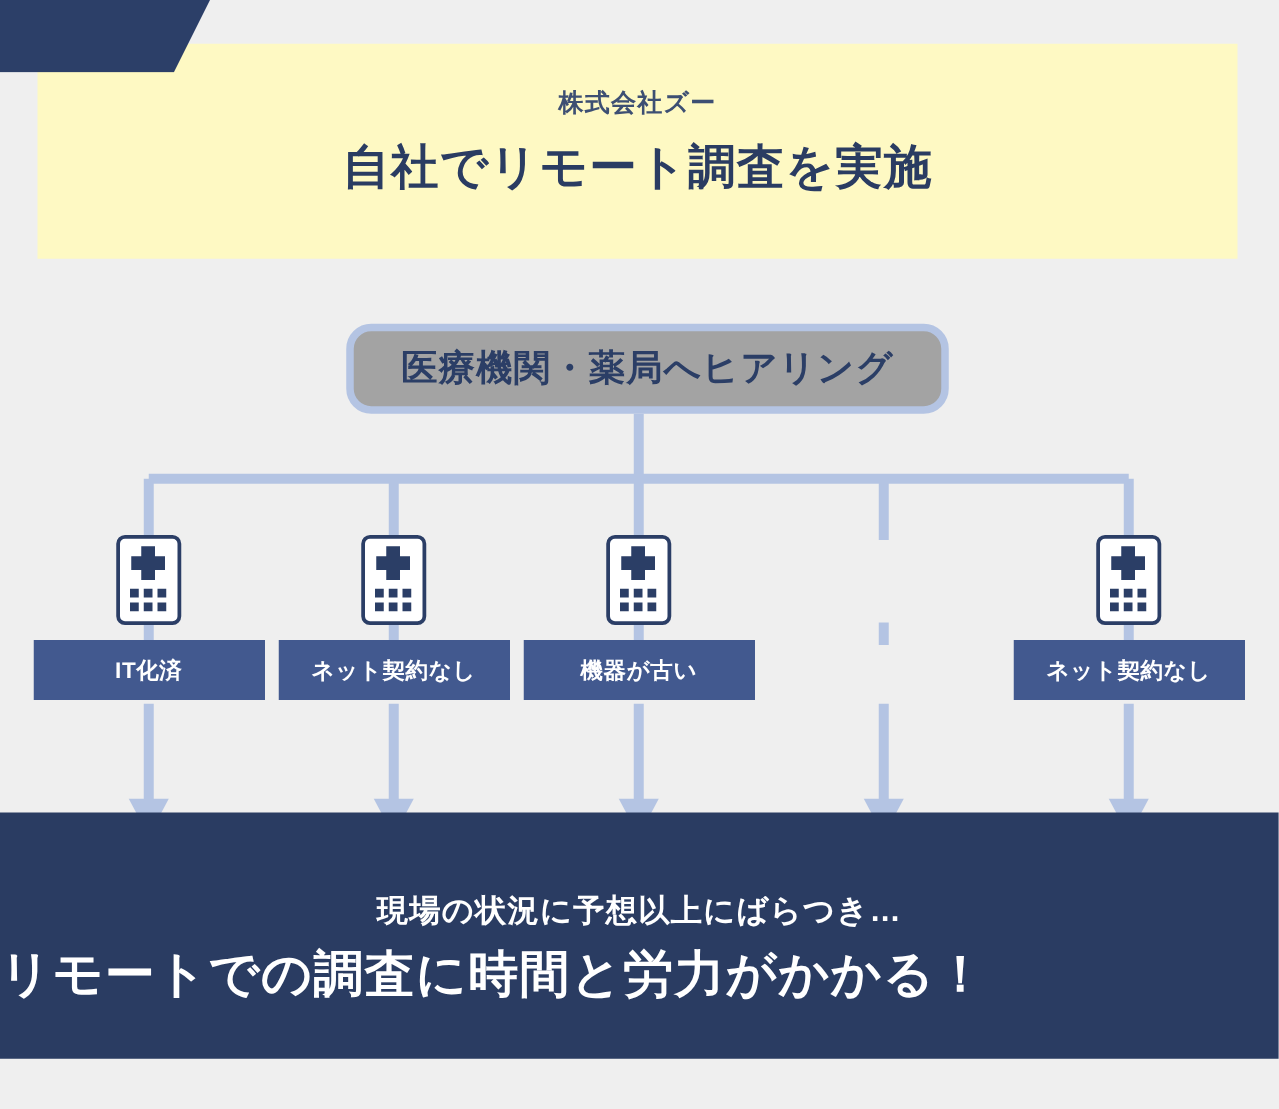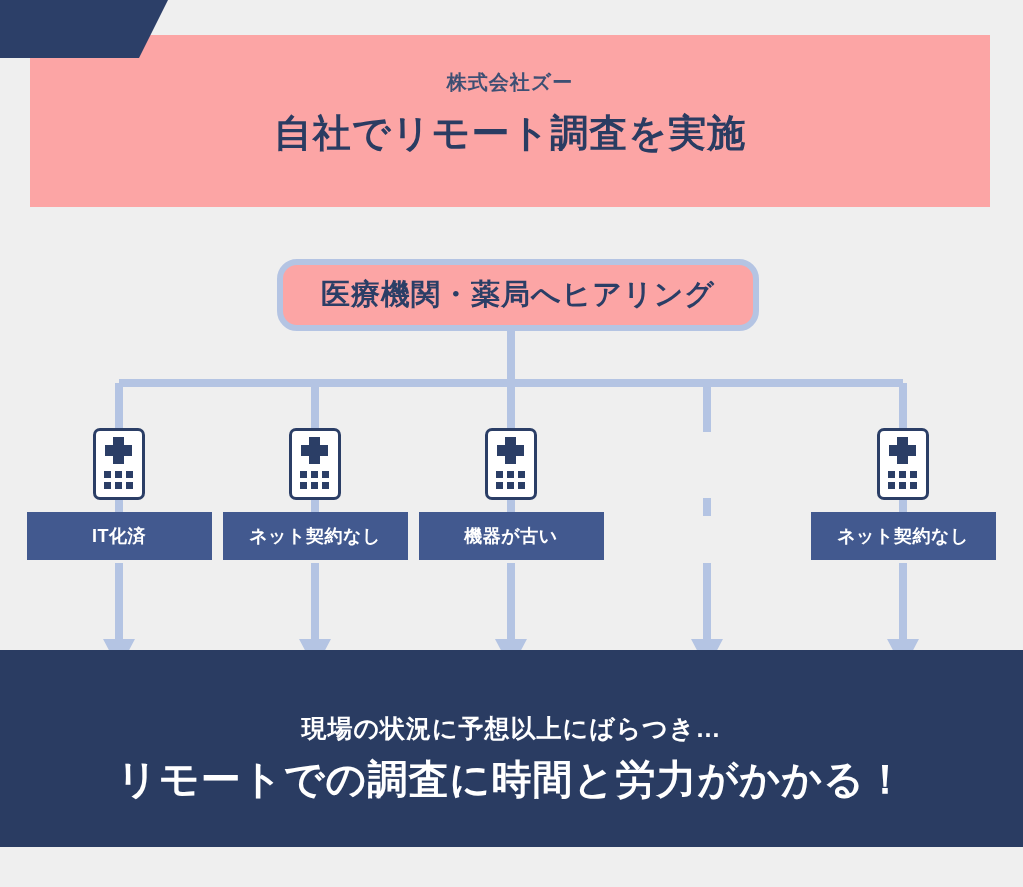--- a/index.html
+++ b/index.html
@@ -20,21 +20,21 @@
     background: #efefef;
   }
 
   
   .header-card {
     position: absolute;
     left: 30px;
     top: 35px;
     width: 960px;
     height: 172px;
-    background: #fca5a5;
+    background: #fef9c3;
   }
 
   .header-sub {
     position: absolute;
     left: 0;
     top: 34px;
     width: 100%;
     text-align: center;
     font-size: 20px;
     font-weight: bold;
@@ -77,21 +77,21 @@
     letter-spacing: 0.5px;
   }
 
   
   .hearing-box {
     position: absolute;
     left: 277px;
     top: 259px;
     width: 482px;
     height: 72px;
-    background: #fca5a5;
+    background: #a3a3a3;
     border: 6px solid #b4c4e3;
     border-radius: 20px;
     display: flex;
     align-items: center;
     justify-content: center;
     z-index: 4;
   }
   .hearing-label {
     font-size: 29px;
     font-weight: bold;
@@ -169,21 +169,21 @@
     font-weight: bold;
     color: #ffffff;
     letter-spacing: 1px;
     white-space: nowrap;
   }
   .footer-main {
     position: absolute;
     left: 0;
     top: 102px;
     width: 100%;
-    text-align: center;
+    text-align: left;
     font-size: 40px;
     font-weight: bold;
     color: #ffffff;
     letter-spacing: 1px;
     white-space: nowrap;
   }
 </style>
 </head>
 <body>
 

